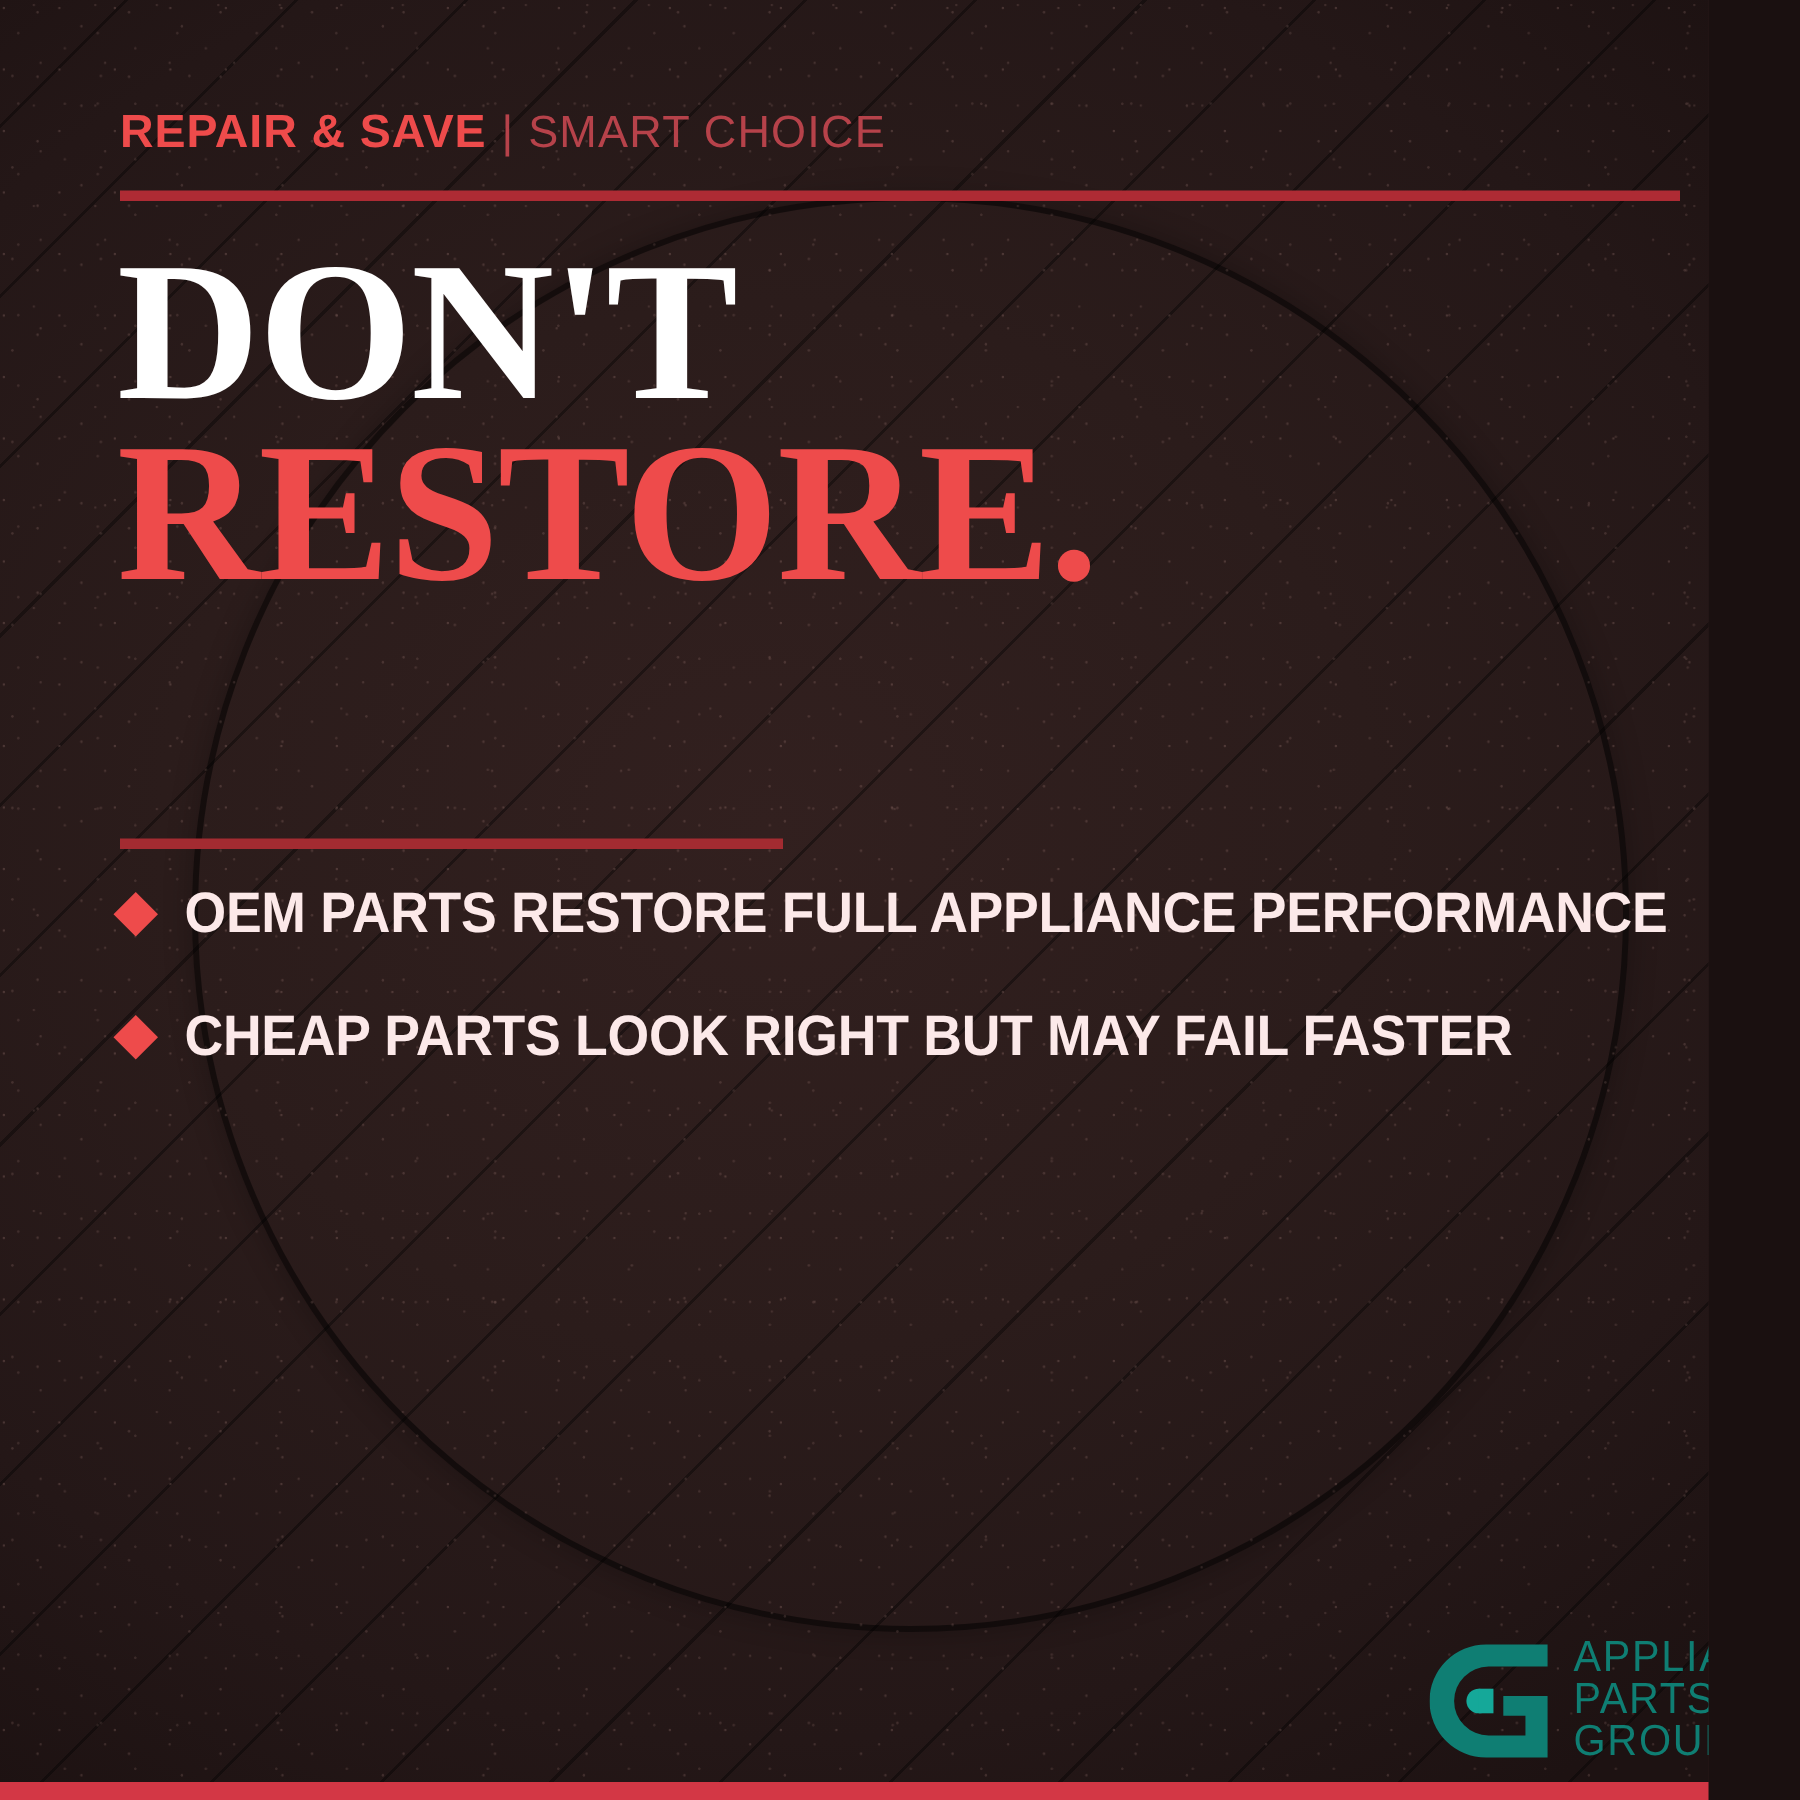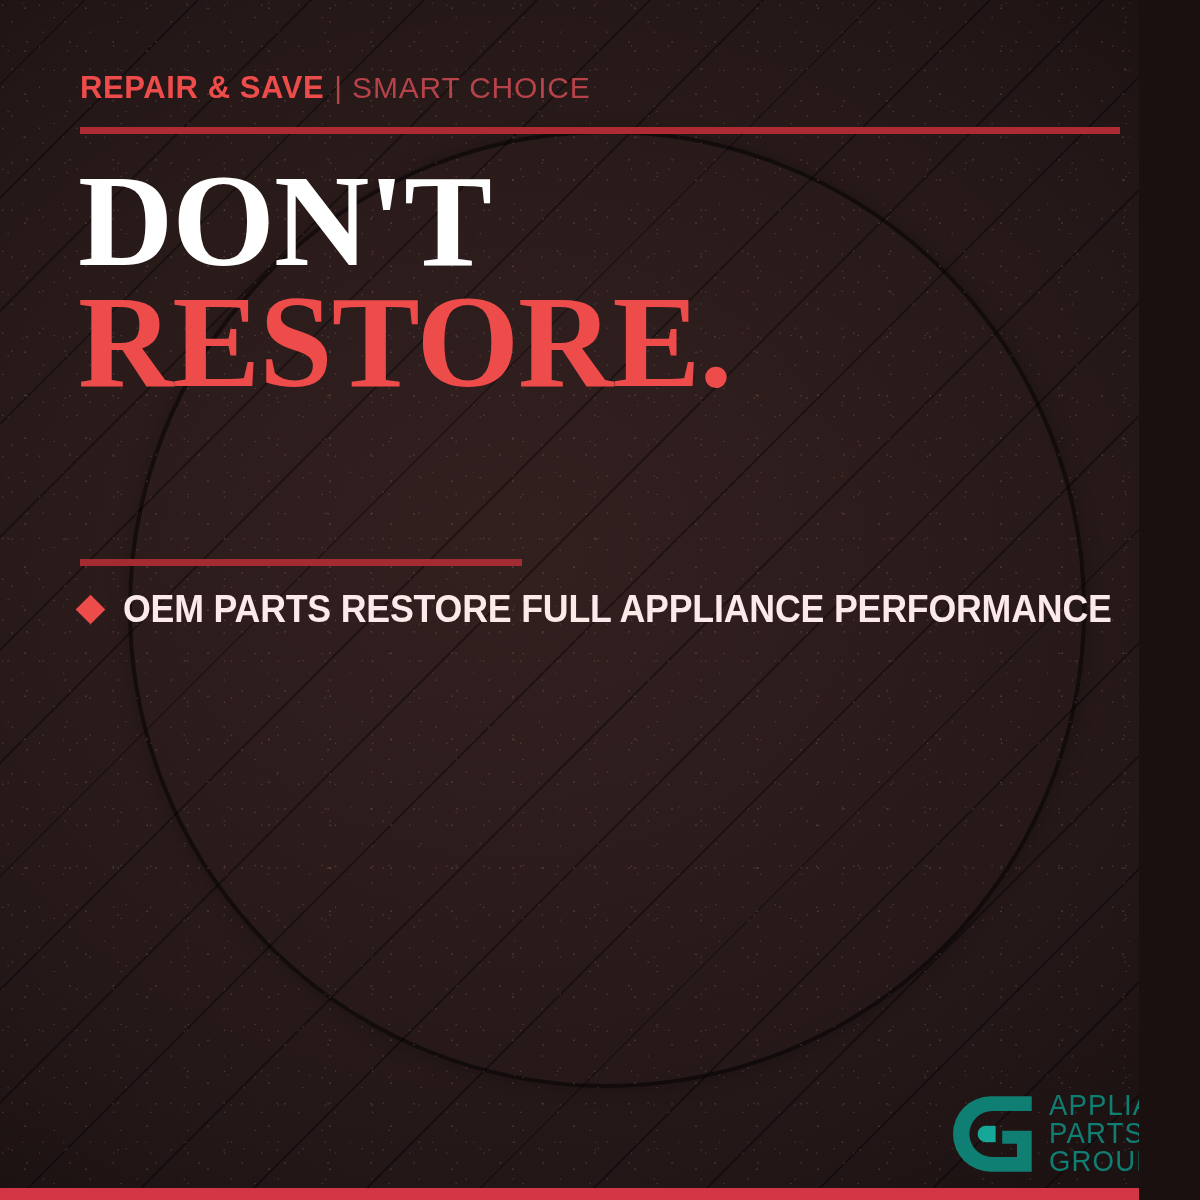--- a/index.html
+++ b/index.html
@@ -211,20 +211,24 @@
       <span class="l3">RESTORE.</span>
     </div>
 
     <div class="rule-mid"></div>
 
     <div class="bullets">
       <div class="bullet">
         <span class="diamond"></span>
         <span class="bullet-text">OEM PARTS RESTORE FULL APPLIANCE PERFORMANCE</span>
       </div>
+      <div class="bullet">
+        <span class="diamond"></span>
+        <span class="bullet-text">CHEAP PARTS LOOK RIGHT BUT MAY FAIL FASTER</span>
+      </div>
     </div>
 
     <div class="logo">
       <svg class="logo-mark" viewBox="0 0 100 100">
         <path d="M96 4 H46 A42 42 0 0 0 46 96 H96 V46 H60 V62 H78 V78 H48 A26 26 0 0 1 48 22 H96 Z" fill="#0f7e73"></path>
         <circle cx="40" cy="50" r="10" fill="#15a899"></circle>
         <rect x="40" y="40" width="12" height="20" fill="#15a899"></rect>
       </svg>
       <div class="logo-text">
         <div>APPLIANCE</div>

